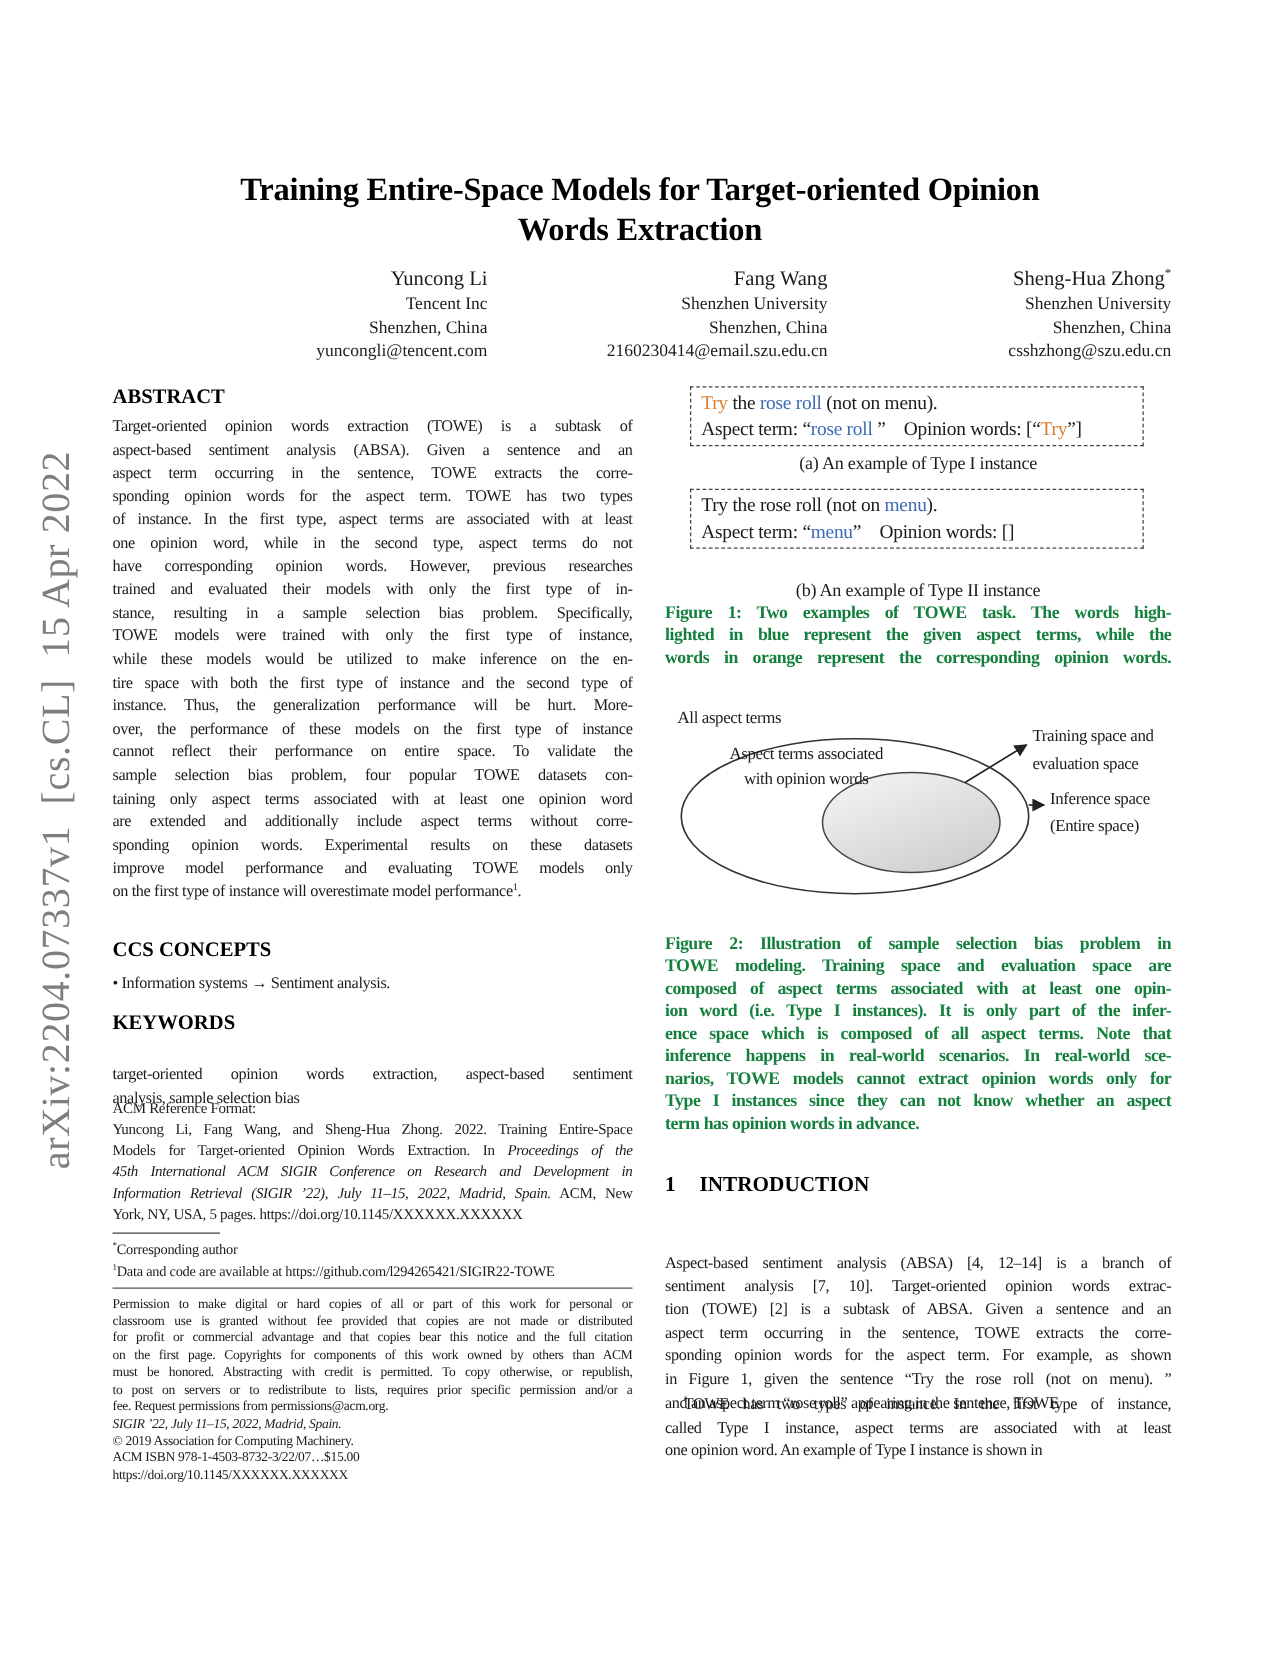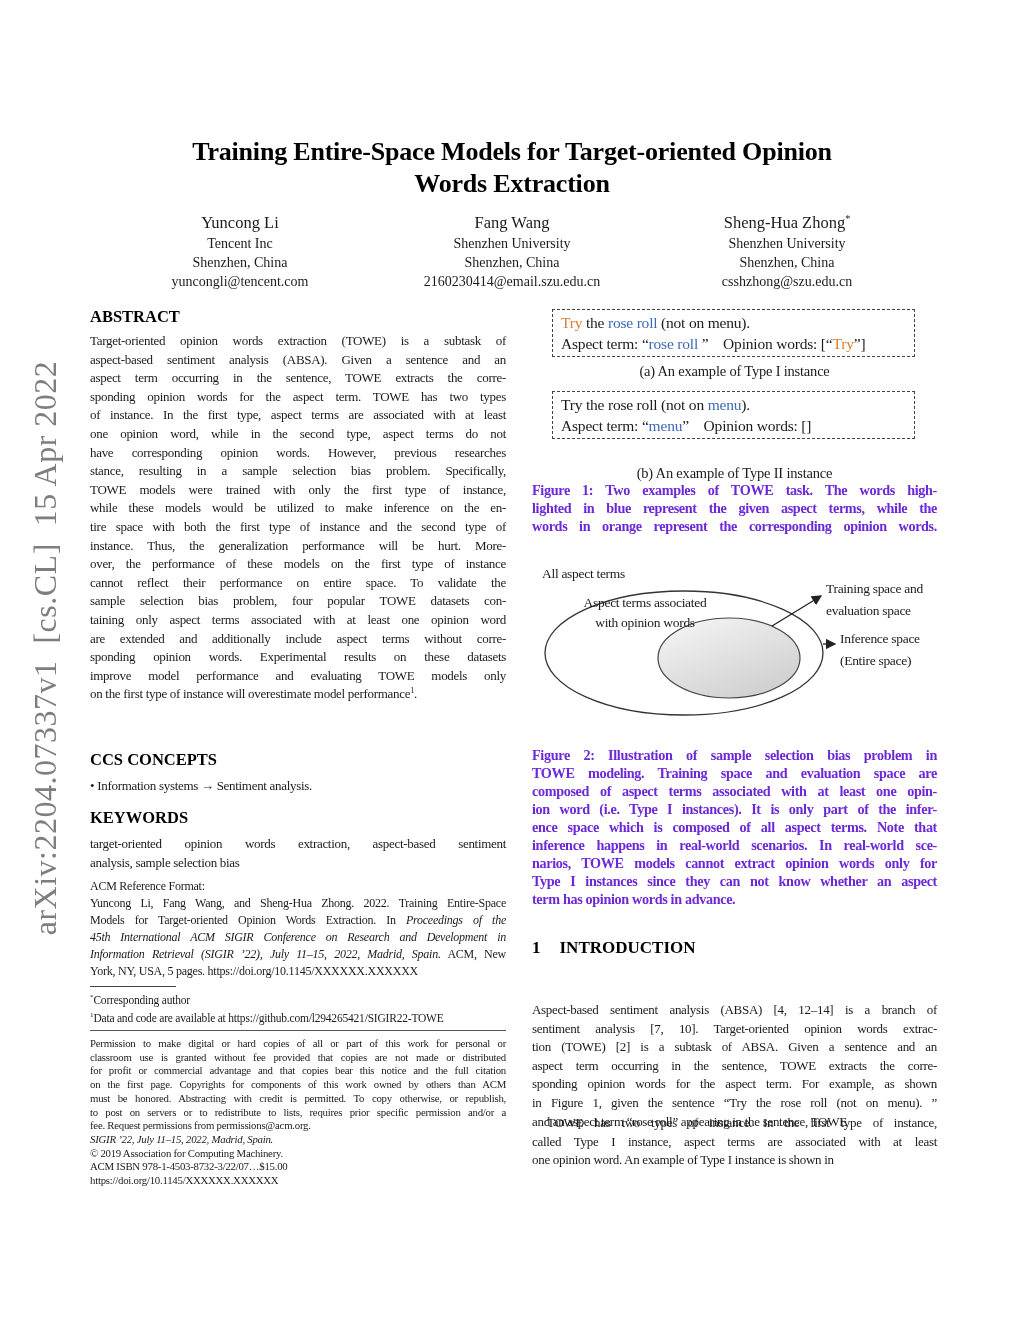--- a/index.html
+++ b/index.html
@@ -25,21 +25,21 @@
     position:absolute;left:45px;top:648px;
     transform:translate(-50%,-50%) rotate(-90deg);
     white-space:pre;font-size:32px;color:#7e7e7e;letter-spacing:0.5px;
   }
   .title{
     position:absolute;top:136px;left:0;width:100%;
     text-align:center;font-size:26px;font-weight:bold;line-height:32px;
     color:#000;letter-spacing:-0.2px;
   }
   .authors{position:absolute;top:212px;left:0;width:100%;}
-  .author{position:absolute;text-align:center;width:300px;}
+  .author{position:absolute;text-align:right;width:300px;}
   .author .name{font-size:16.5px;line-height:22px;}
   .author .meta{font-size:14px;line-height:19px;}
   .author-1{left:90px;}
   .author-2{left:362px;}
   .author-3{left:637px;}
 
   .col-left{position:absolute;left:90px;top:305px;width:416px;}
   .col-right{position:absolute;left:532px;top:305px;width:405px;}
   .block{position:absolute;left:0;width:100%;}
 
@@ -52,21 +52,21 @@
   .rule-full{border-top:1.5px solid #555;width:100%;}
 
   .fig1box{
     position:absolute;left:20px;width:363px;
     border:1.5px dashed #444;
     padding:2px 8px;
     font-size:15.5px;line-height:21px;letter-spacing:-0.2px;
   }
   .fig1box .ln{white-space:pre-wrap;}
   .fig-sub{font-size:14.5px;text-align:center;letter-spacing:-0.2px;}
-  .fig-cap{font-weight:bold;font-size:14.2px;line-height:18px;letter-spacing:-0.35px;color:#6d28d9;}
+  .fig-cap{font-weight:bold;font-size:14.2px;line-height:18px;letter-spacing:-0.35px;color:#15803d;}
 
   .intro-head{font-size:17px;font-weight:bold;color:#000;}
   .intro-head .num{display:inline-block;margin-right:19px;}
 
   svg text{
     font-family:"Liberation Serif","DejaVu Serif",serif;
     font-size:13.5px;letter-spacing:-0.3px;fill:#1b1b1b;
   }
 </style>
 </head>
@@ -103,40 +103,41 @@
 <div class="col-left">
   <div class="block sec-head" style="top:2px;">ABSTRACT</div>
   <div class="block body-text just" style="top:27px;">
       <div class="ln"><span>Target-oriented opinion words extraction (TOWE) is a subtask of</span></div>
       <div class="ln"><span>aspect-based sentiment analysis (ABSA). Given a sentence and an</span></div>
       <div class="ln"><span>aspect term occurring in the sentence, TOWE extracts the corre-</span></div>
       <div class="ln"><span>sponding opinion words for the aspect term. TOWE has two types</span></div>
       <div class="ln"><span>of instance. In the first type, aspect terms are associated with at least</span></div>
       <div class="ln"><span>one opinion word, while in the second type, aspect terms do not</span></div>
       <div class="ln"><span>have corresponding opinion words. However, previous researches</span></div>
+      <div class="ln"><span>trained and evaluated their models with only the first type of in-</span></div>
       <div class="ln"><span>stance, resulting in a sample selection bias problem. Specifically,</span></div>
       <div class="ln"><span>TOWE models were trained with only the first type of instance,</span></div>
       <div class="ln"><span>while these models would be utilized to make inference on the en-</span></div>
       <div class="ln"><span>tire space with both the first type of instance and the second type of</span></div>
       <div class="ln"><span>instance. Thus, the generalization performance will be hurt. More-</span></div>
       <div class="ln"><span>over, the performance of these models on the first type of instance</span></div>
       <div class="ln"><span>cannot reflect their performance on entire space. To validate the</span></div>
       <div class="ln"><span>sample selection bias problem, four popular TOWE datasets con-</span></div>
       <div class="ln"><span>taining only aspect terms associated with at least one opinion word</span></div>
       <div class="ln"><span>are extended and additionally include aspect terms without corre-</span></div>
       <div class="ln"><span>sponding opinion words. Experimental results on these datasets</span></div>
       <div class="ln"><span>improve model performance and evaluating TOWE models only</span></div>
       <div class="ln"><span>on the first type of instance will overestimate model performance</span><sup>1</sup><span>.</span></div>
     </div>
 
   <div class="block sec-head" style="top:445px;">CCS CONCEPTS</div>
   <div class="block body-text" style="top:472px;"><span>• </span><span class="b">Information systems</span><span> → </span><span class="b">Sentiment analysis</span><span>.</span></div>
 
   <div class="block sec-head" style="top:503px;">KEYWORDS</div>
-  <div class="block body-text just" style="top:530px;">
+  <div class="block body-text just" style="top:545px;">
       <div class="ln"><span>target-oriented opinion words extraction, aspect-based sentiment</span></div>
       <div class="ln"><span>analysis, sample selection bias</span></div>
     </div>
 
   <div class="block small-text b" style="top:573px;">ACM Reference Format:</div>
   <div class="block small-text just" style="top:590px;">
       <div class="ln"><span>Yuncong Li, Fang Wang, and Sheng-Hua Zhong. 2022. Training Entire-Space</span></div>
       <div class="ln"><span>Models for Target-oriented Opinion Words Extraction. In </span><span class="i">Proceedings of the</span></div>
       <div class="ln"><span class="i">45th International ACM SIGIR Conference on Research and Development in</span></div>
       <div class="ln"><span class="i">Information Retrieval (SIGIR ’22), July 11–15, 2022, Madrid, Spain.</span><span> ACM, New</span></div>

